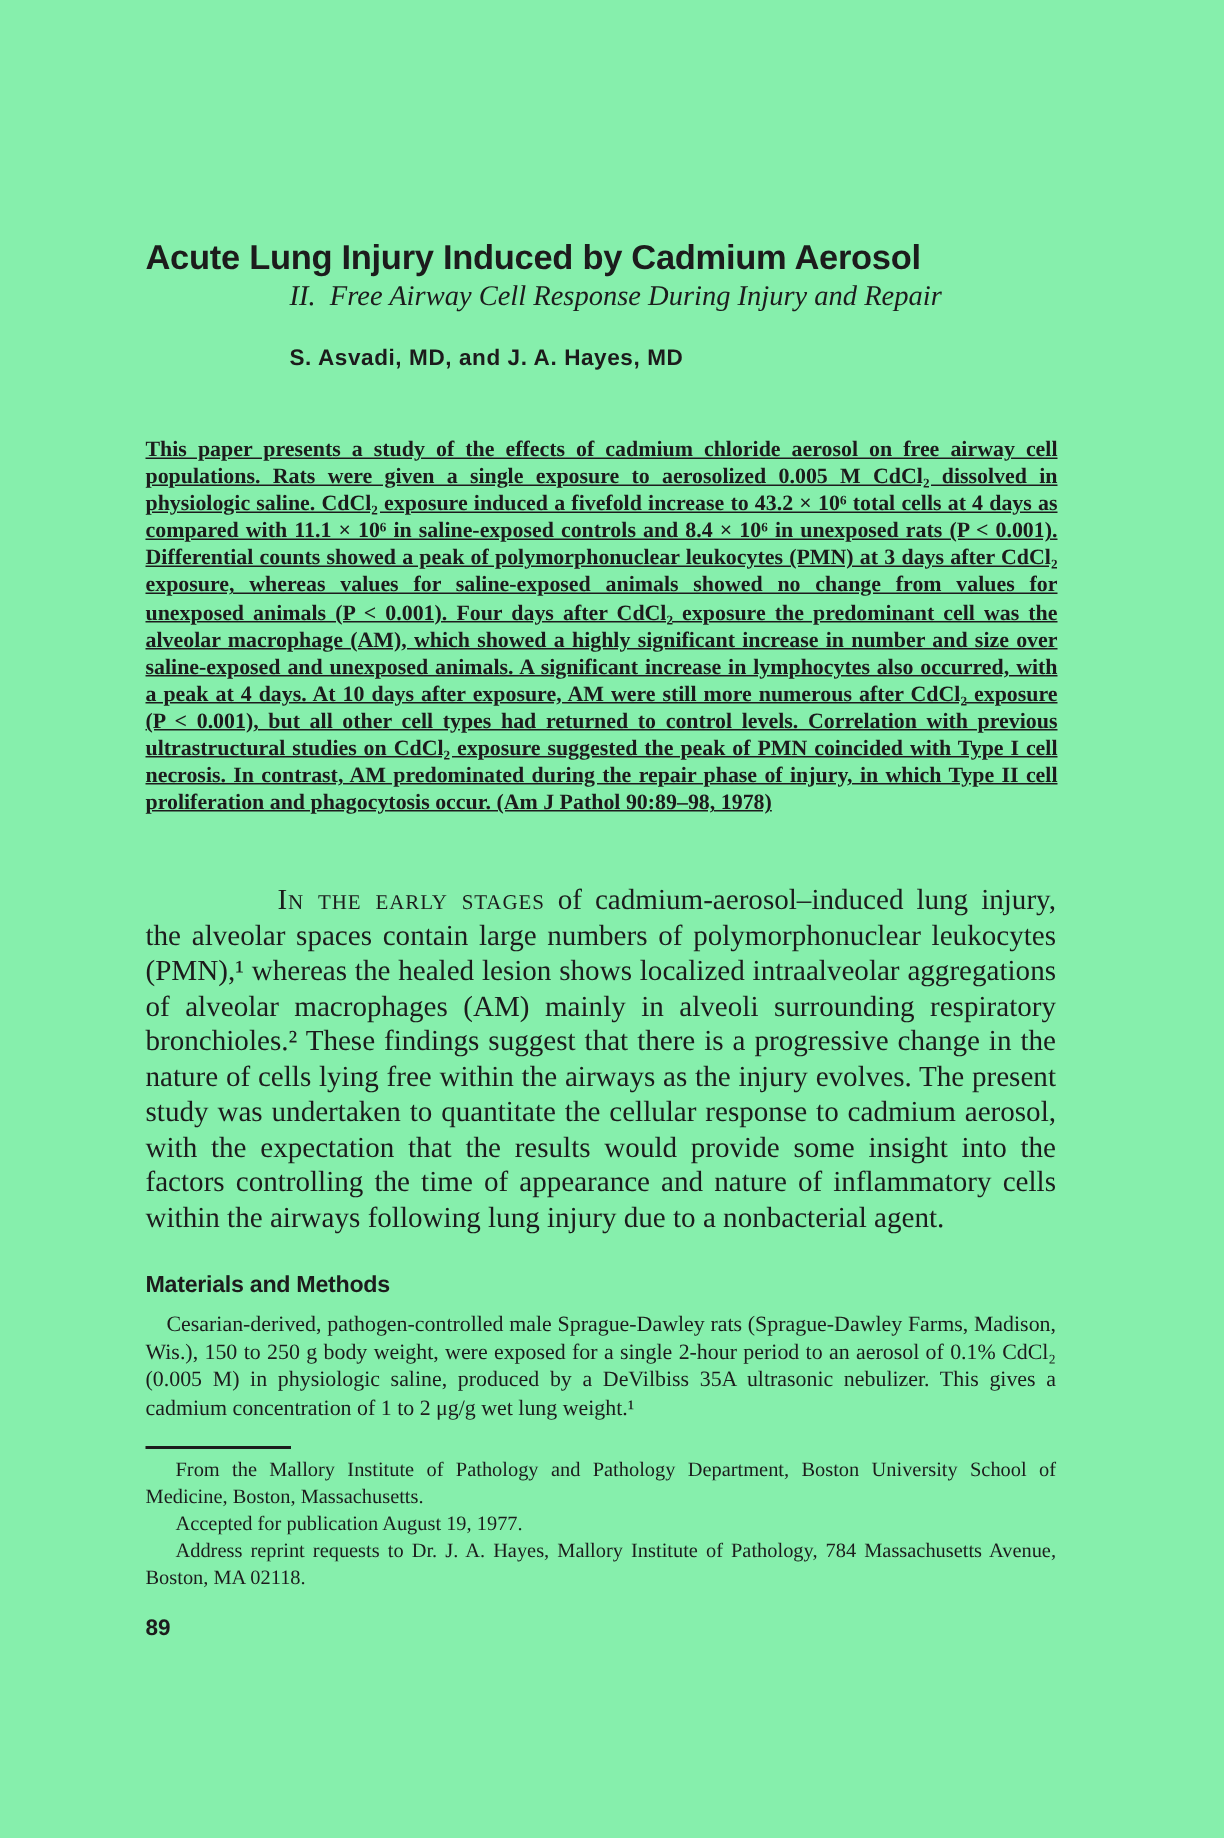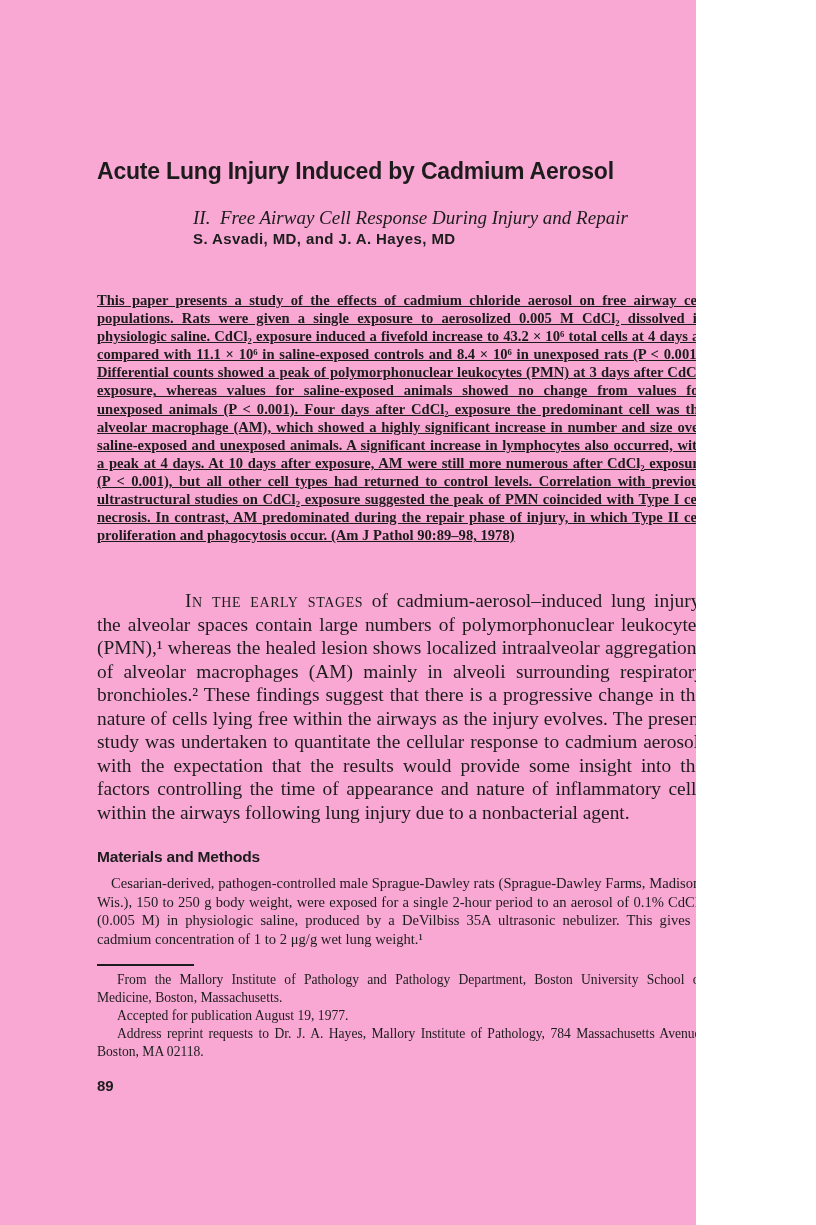--- a/index.html
+++ b/index.html
@@ -2,23 +2,23 @@
 <html lang="en"><head>
 <meta charset="utf-8">
 <style>
   html, body {
     margin: 0;
     padding: 0;
     background: #ffffff;
   }
   .page {
     position: relative;
-    width: 696px;
+    width: 816px;
     height: 1225px;
-    background: #f9a8d4;
+    background: #86efac;
     color: #1c1c1c;
     overflow: hidden;
   }
   .article-title {
     position: absolute;
     left: 97px;
     top: 143px;
     font-family: "Liberation Sans", sans-serif;
     font-weight: 700;
     font-size: 23px;
@@ -26,21 +26,20 @@
     white-space: nowrap;
   }
   .article-subtitle {
     position: absolute;
     left: 193px;
     top: 187px;
     font-family: "Liberation Serif", serif;
     font-style: italic;
     font-size: 19px;
     white-space: pre-wrap;
-    margin-top: 20px;
   }
   .article-authors {
     position: absolute;
     left: 193px;
     top: 230px;
     font-family: "Liberation Sans", sans-serif;
     font-weight: 700;
     font-size: 15px;
     letter-spacing: 0.4px;
     white-space: nowrap;

